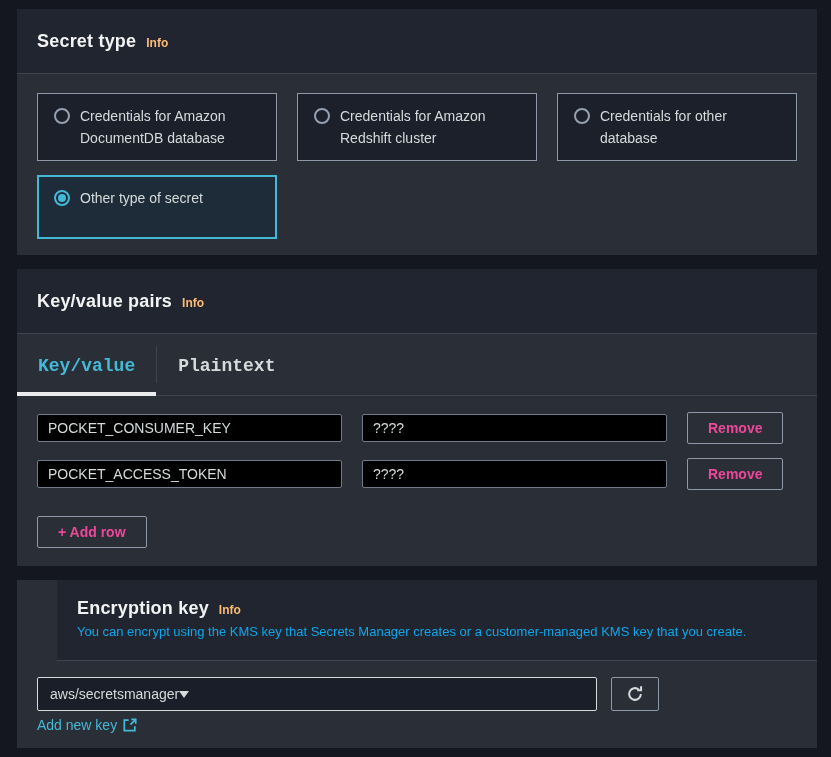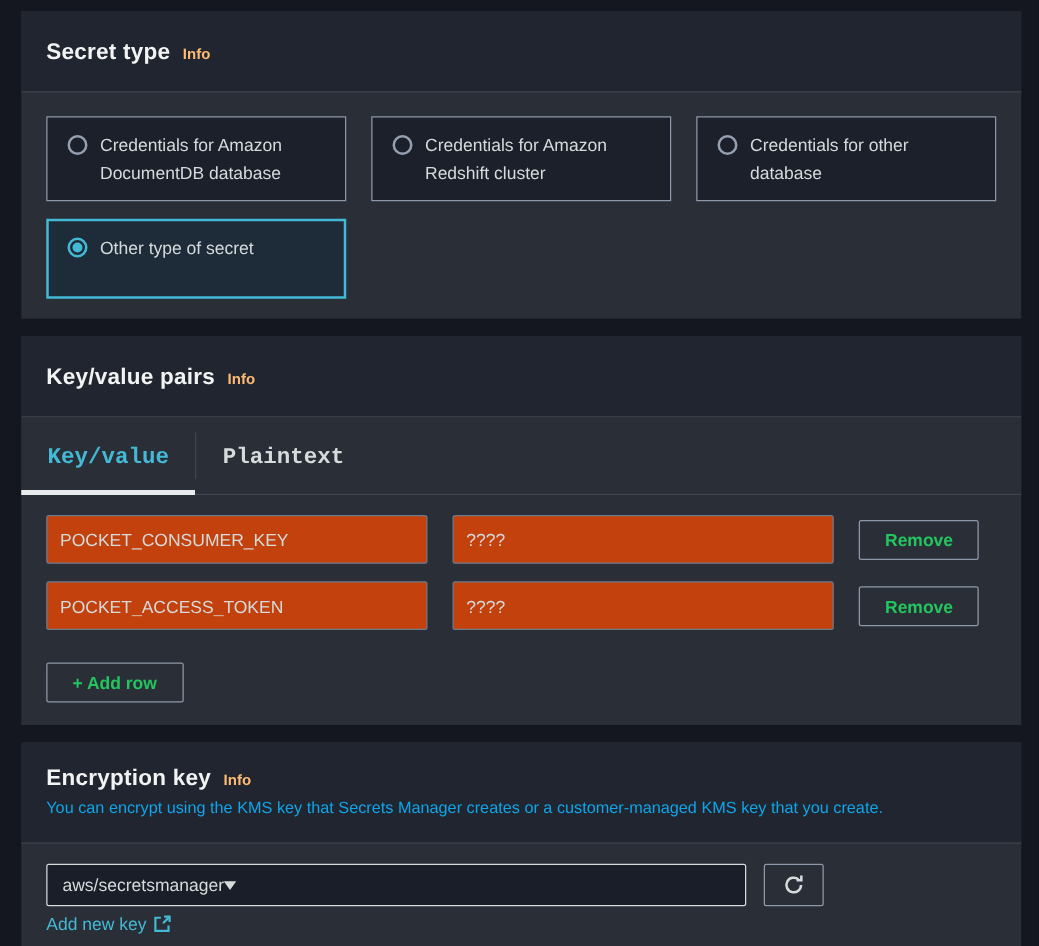--- a/index.html
+++ b/index.html
@@ -112,46 +112,46 @@
     left: 0; right: 0; bottom: -1px;
     height: 4px;
     background: #e9ebed;
   }
   .tab-divider { width: 1px; background: #3f4450; margin: 12px 0; }
 
   
   .kv-body { padding: 16px 20px 18px; }
   .kv-row { display: flex; gap: 20px; margin-bottom: 14px; align-items: center; }
   .text-input {
-    background: #c2410c;
+    background: #000000;
     border: 1px solid #6f7b8a;
     border-radius: 2px;
     color: #d5dbdb;
     font-family: inherit;
     font-size: 14px;
-    height: 39px;
+    height: 28px;
     padding: 0 10px;
     width: 305px;
   }
   .btn {
     background: transparent;
     border: 1px solid #8d99a8;
     border-radius: 2px;
-    color: #22c55e;
+    color: #ec4899;
     font-family: inherit;
     font-size: 14px;
     font-weight: bold;
     height: 32px;
     padding: 0 20px;
     cursor: pointer;
   }
   .add-row-btn { margin-top: 12px; }
 
   
-  .enc-header { min-height: 81px; padding: 18px 20px 15px; justify-content: flex-start; }
+  .enc-header { min-height: 81px; padding: 18px 20px 15px; justify-content: flex-start; margin-left: 40px; }
   .enc-body { padding: 16px 20px 14px; }
   .select-row { display: flex; align-items: center; }
   .select {
     width: 560px;
     height: 34px;
     background: #1a1e28;
     border: 1px solid #d5dbdb;
     border-radius: 2px;
     display: flex;
     align-items: center;

